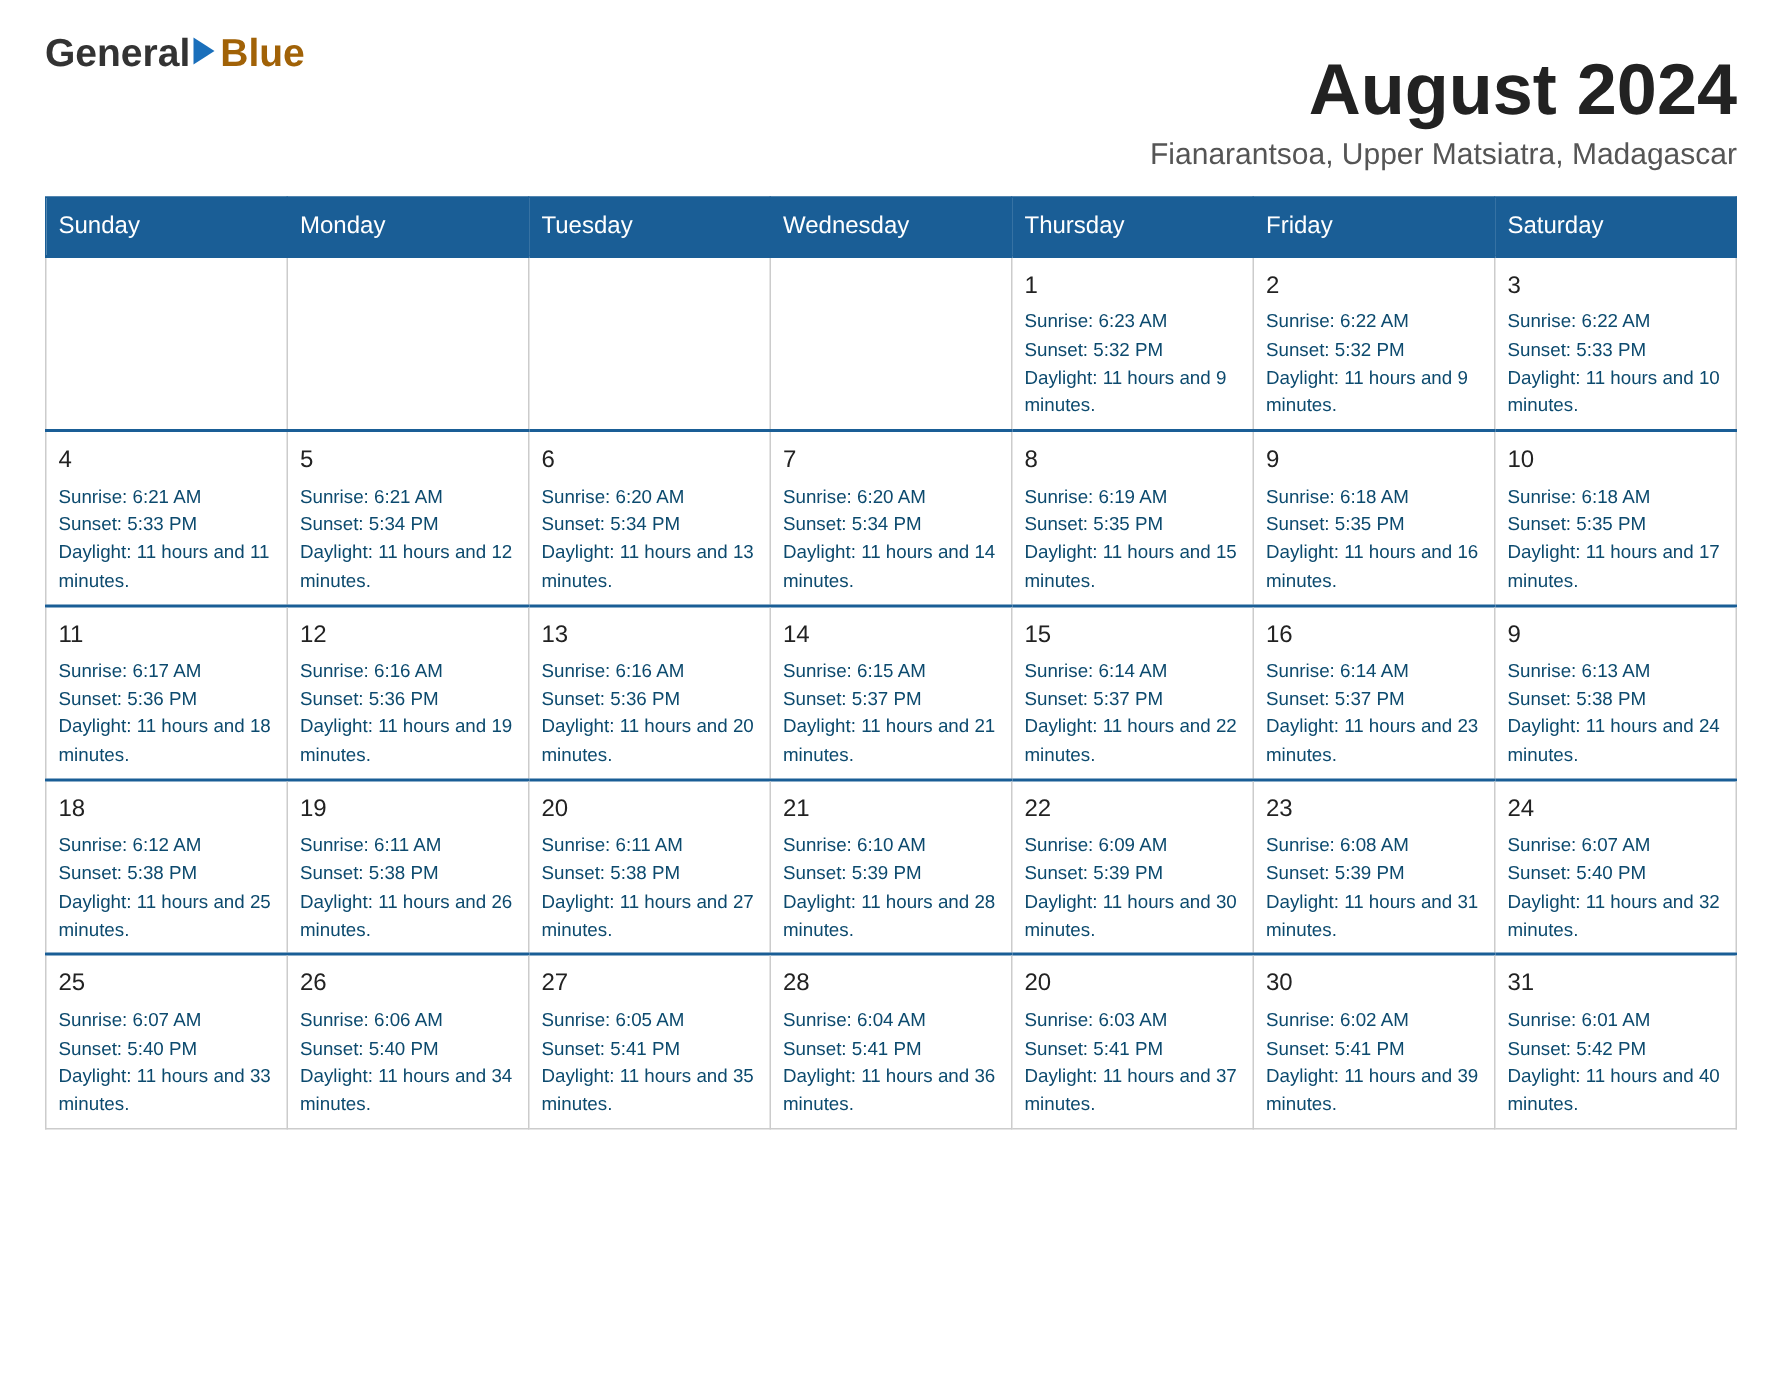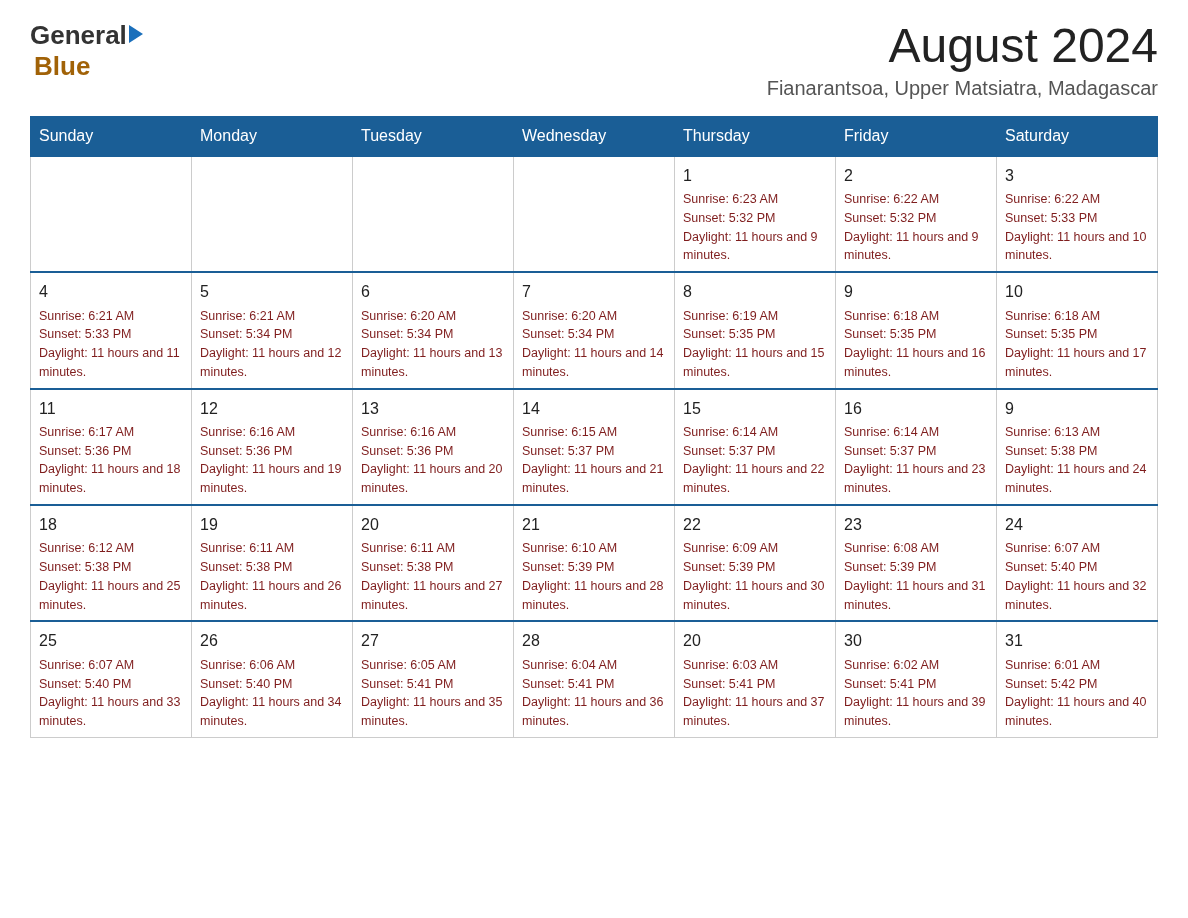--- a/index.html
+++ b/index.html
@@ -12,21 +12,20 @@
       min-height: 918px;
     }
     .header {
       display: flex;
       justify-content: space-between;
       align-items: flex-start;
       margin-bottom: 8px;
     }
     .logo {
       display: flex;
-      flex-direction: column;
       align-items: flex-start;
     }
     .logo-text {
       display: flex;
       align-items: center;
       font-size: 26px;
       font-weight: bold;
       color: #333;
     }
     .logo-triangle {
@@ -42,23 +41,24 @@
       color: #a16207;
       font-size: 26px;
       font-weight: bold;
       margin-left: 4px;
     }
     .title-block {
       text-align: right;
     }
     .month-title {
       font-size: 48px;
-      font-weight: normal;
+      font-weight: bold;
       color: #222;
       line-height: 1.1;
+      margin-top: 15px;
     }
     .location-title {
       font-size: 20px;
       color: #555;
       margin-top: 4px;
     }
     .calendar {
       width: 100%;
       border-collapse: collapse;
       margin-top: 16px;
@@ -85,21 +85,21 @@
     }
     .day-num {
       font-size: 16px;
       color: #222;
       font-weight: normal;
       display: block;
       margin-bottom: 3px;
     }
     .day-info {
       font-size: 12.5px;
-      color: #7f1d1d;
+      color: #0c4a6e;
       line-height: 1.5;
     }
     .calendar tr td {
       background: #fff;
     }
     .calendar tbody tr:nth-child(odd) td {
       background: #fff;
     }
     
     .calendar tbody tr td {

